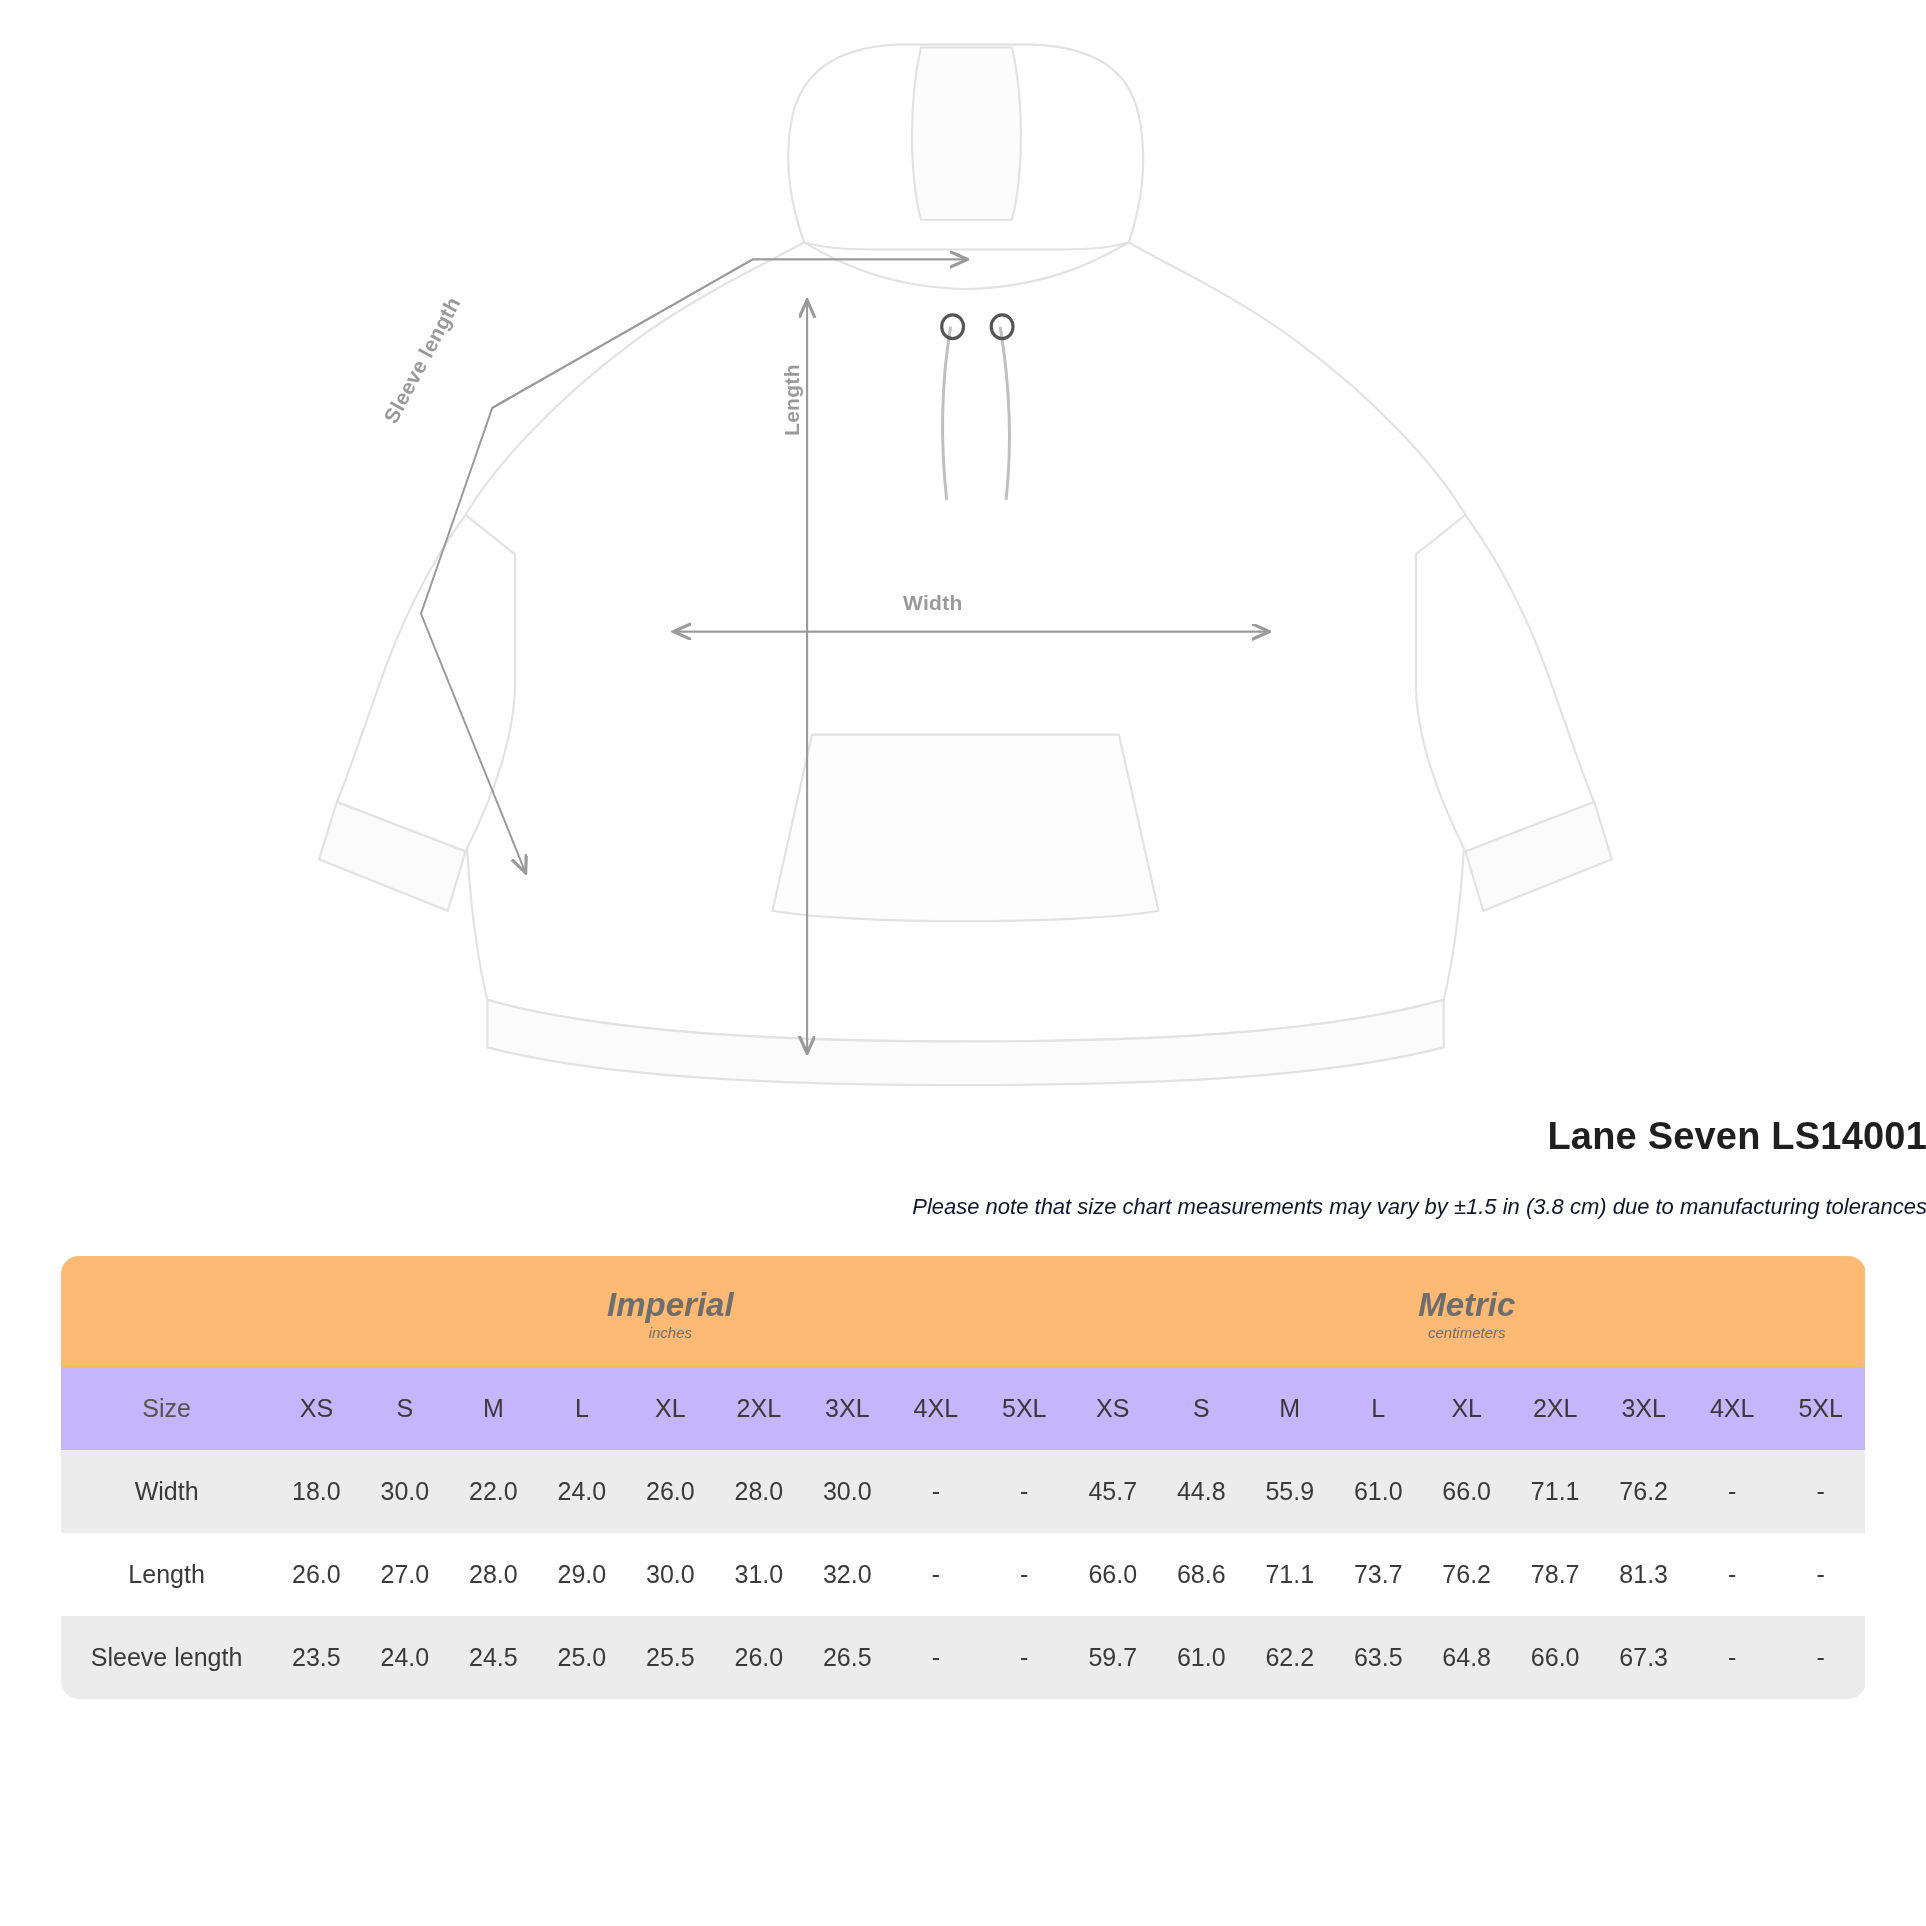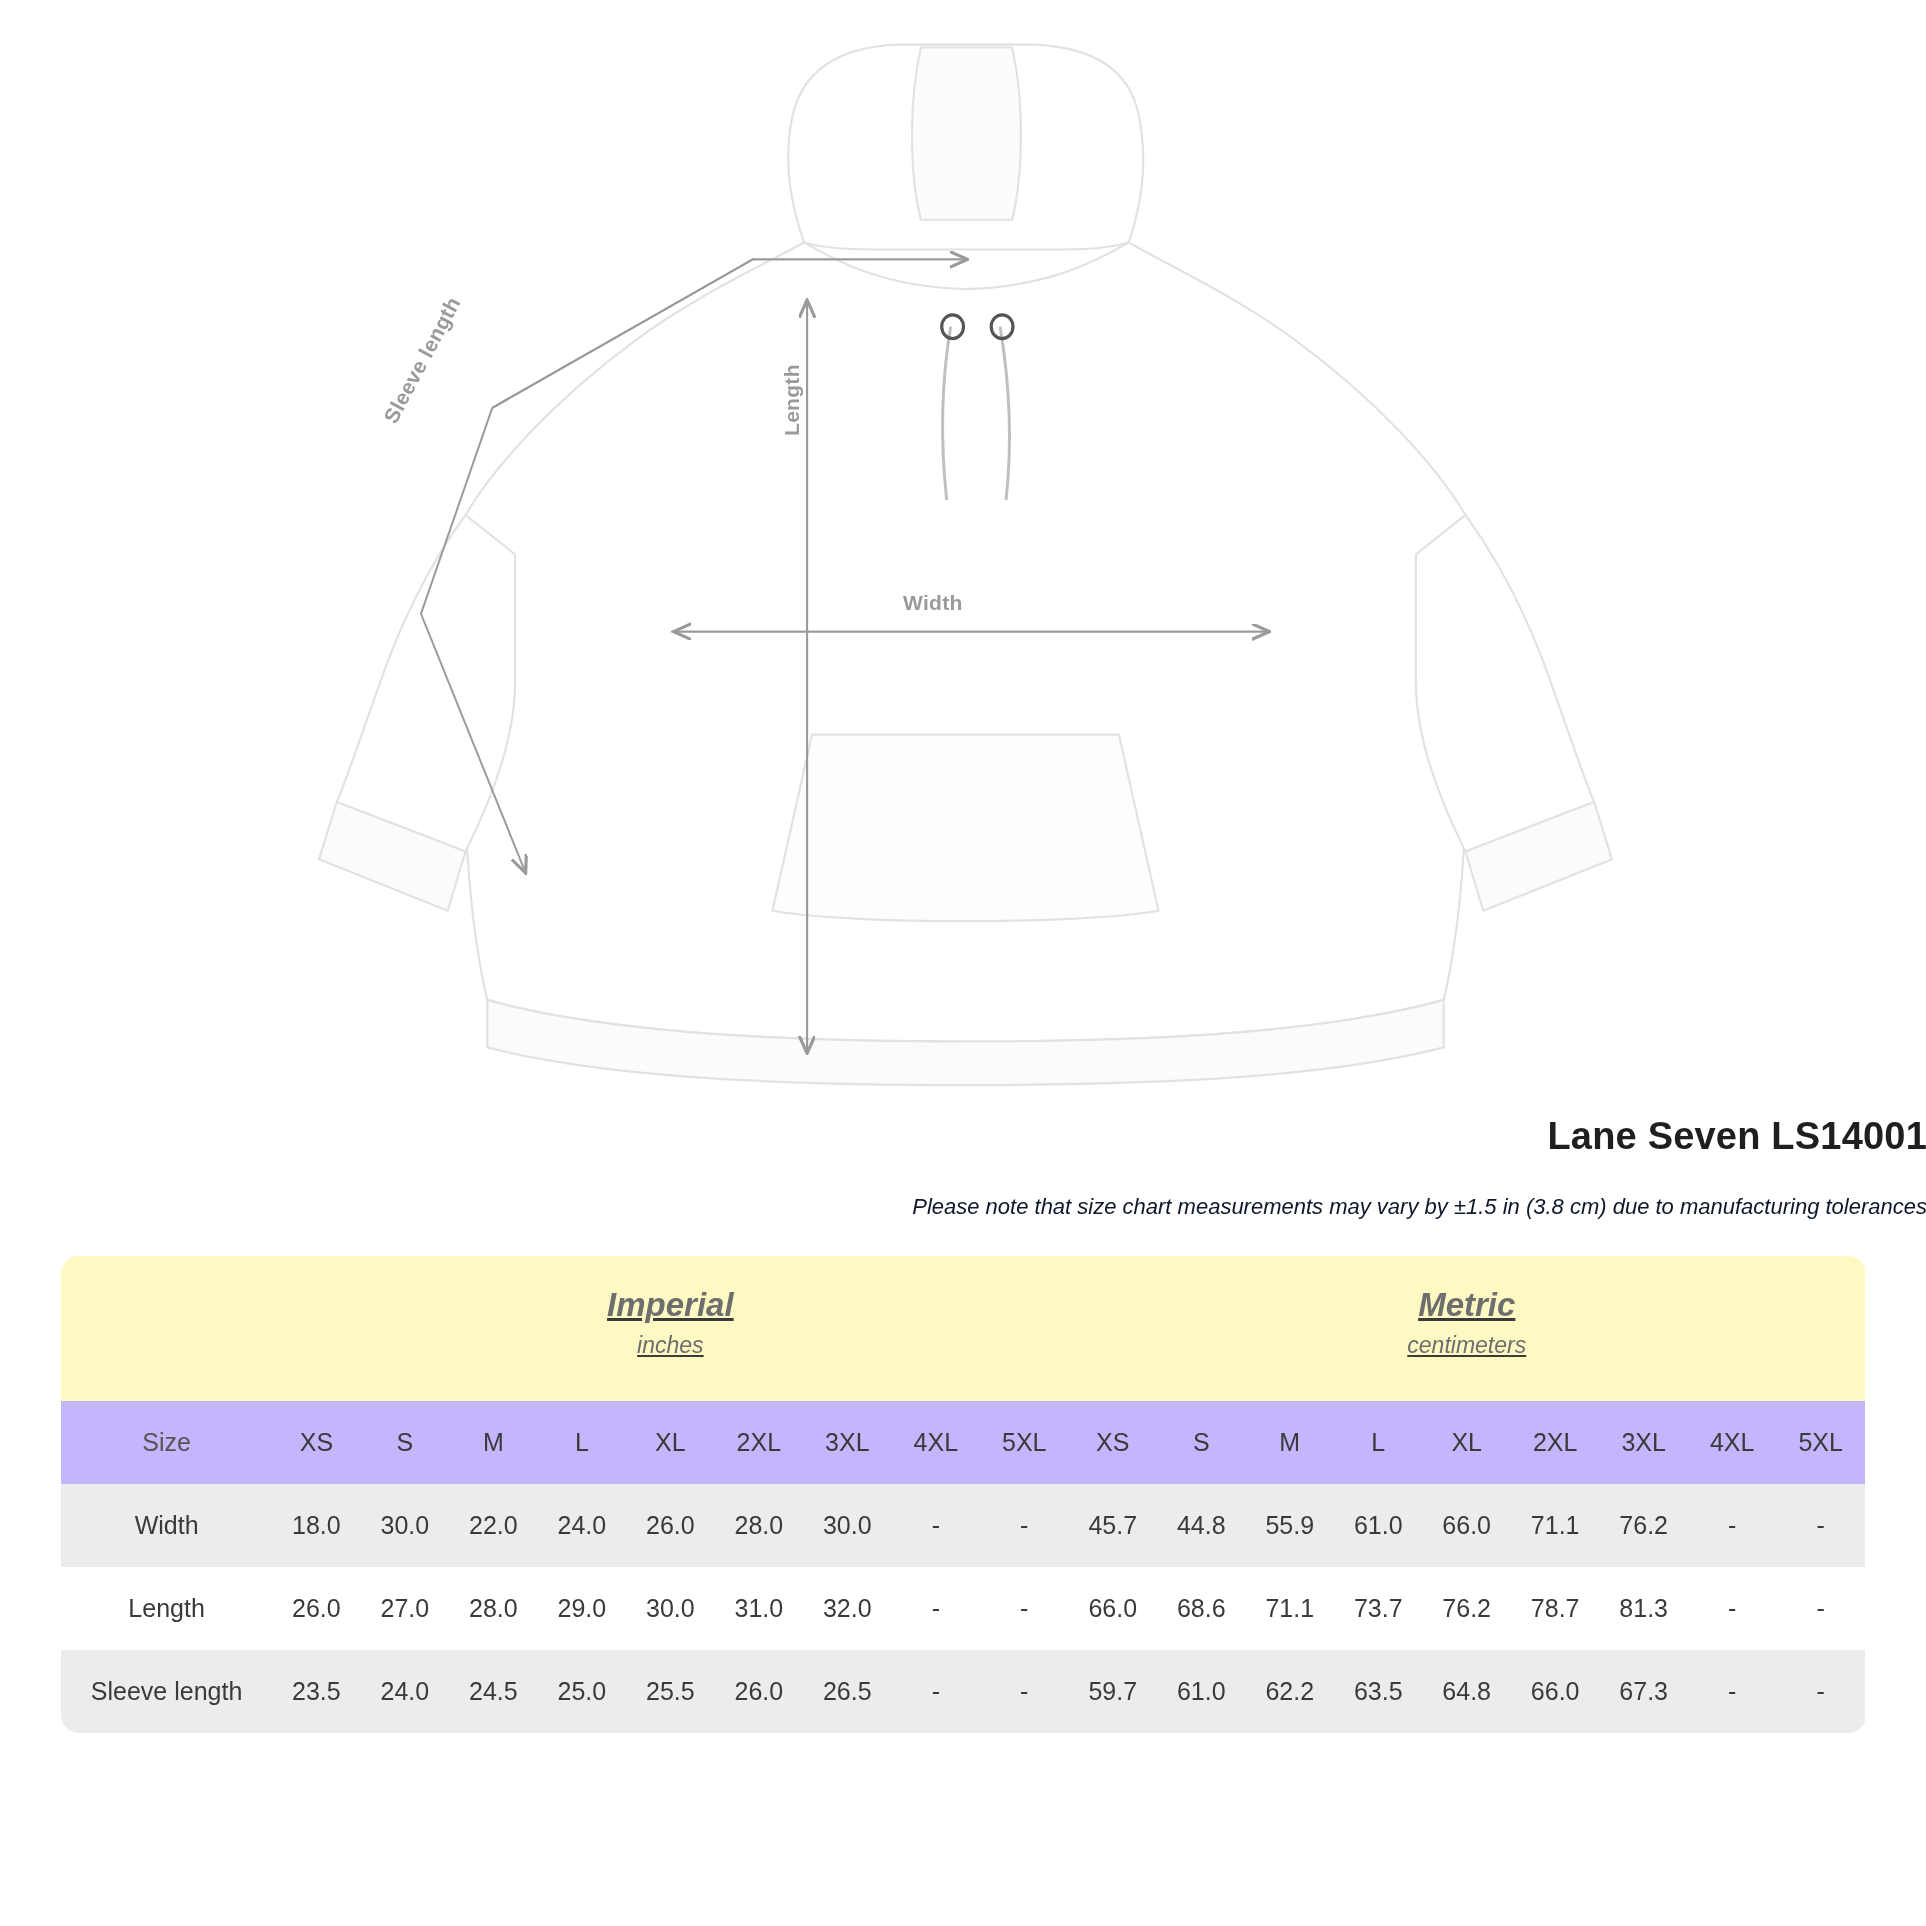--- a/index.html
+++ b/index.html
@@ -89,37 +89,35 @@
   table.size-table th {
     text-align: center;
     vertical-align: middle;
     font-size: 25px;
     color: #3a3a3a;
     font-weight: normal;
     border: none;
   }
   
   .unit-row td {
-    background: #fef9c3;
-    padding: 30px 0 42px 0;
-    text-decoration: underline;
+    background: #fdba74;
+    padding: 30px 0 26px 0;
   }
   .unit-name {
     font-size: 33px;
     font-weight: bold;
     font-style: italic;
     color: #6e6e6e;
     display: block;
   }
   .unit-sub {
-    font-size: 23px;
+    font-size: 15px;
     font-style: italic;
     color: #6e6e6e;
     display: block;
-    margin-top: 8px;
   }
   
   .size-row td {
     background: #c4b5fd;
     padding: 27px 0;
     font-weight: bold;
     color: #555555;
     font-size: 25px;
   }
   .size-row td.rowhead {

